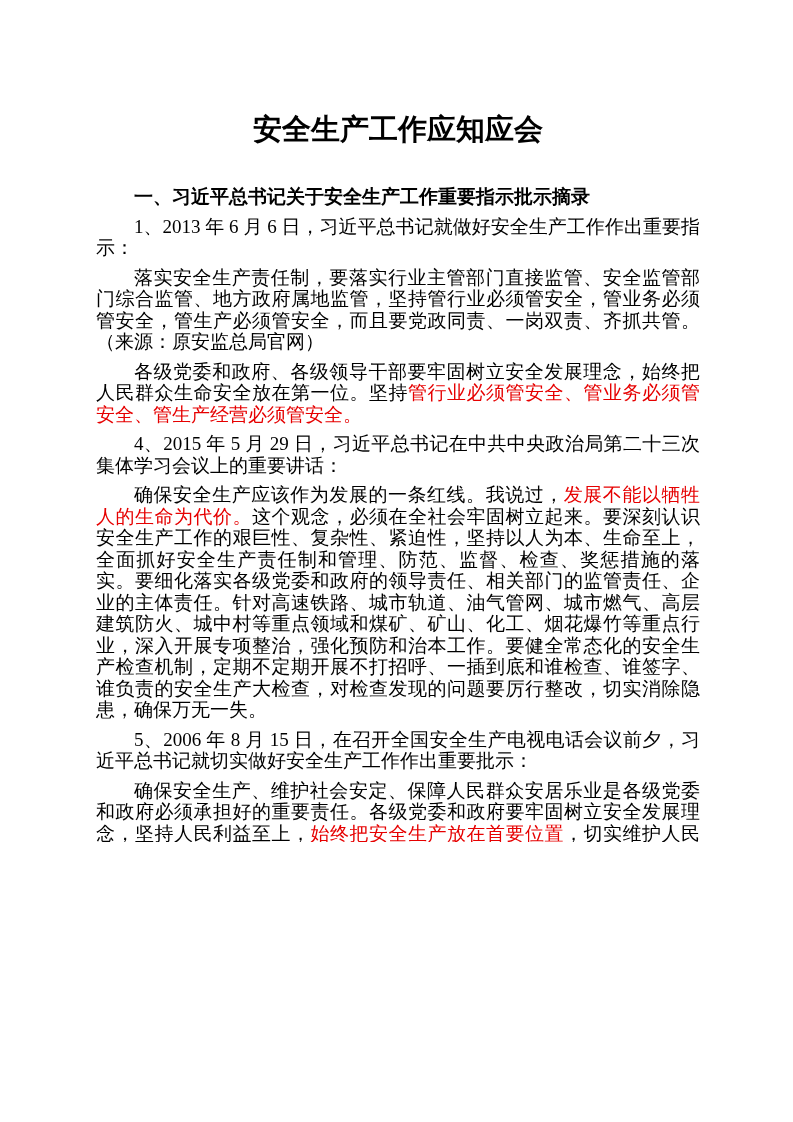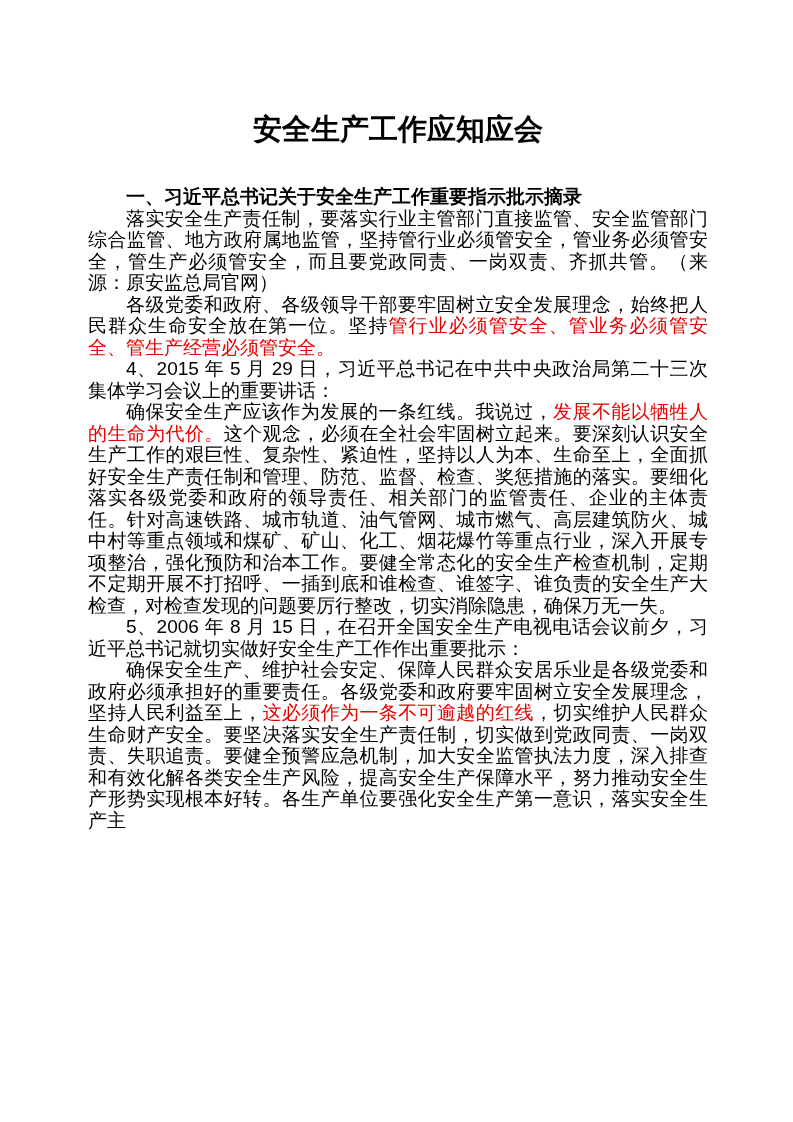--- a/index.html
+++ b/index.html
@@ -27,38 +27,40 @@
   .doc-title {
     margin: 0 0 40px 0;
     font-size: 29px;
     font-weight: bold;
     line-height: 34px;
     text-align: center;
     letter-spacing: 0px;
     color: var(--text-color);
   }
   .doc-body p {
-    margin: 0;
+    margin: 8px;
     padding: 0;
     font-size: 19px;
     line-height: 21.5px;
     text-indent: 2em;
     text-align: justify;
     color: var(--text-color);
+    font-family: Liberation Serif, serif;
   }
   .doc-body p span.em { color: var(--em-color); }
   .doc-body p span.bold { font-weight: bold; }
 </style>
 </head>
 <body>
 
 <div class="page">
   <h1 class="doc-title">安全生产工作应知应会</h1>
   <main class="doc-body">
       <p><span class="bold">一、习近平总书记关于安全生产工作重要指示批示摘录</span></p>
+      <p><span>1、2013 年 6 月 6 日，习近平总书记就做好安全生产工作作出重要指示：</span></p>
       <p><span>落实安全生产责任制，要落实行业主管部门直接监管、安全监管部门综合监管、地方政府属地监管，坚持管行业必须管安全，管业务必须管安全，管生产必须管安全，而且要党政同责、一岗双责、齐抓共管。（来源：原安监总局官网）</span></p>
       <p><span>各级党委和政府、各级领导干部要牢固树立安全发展理念，始终把人民群众生命安全放在第一位。坚持</span><span class="em">管行业必须管安全、管业务必须管安全、管生产经营必须管安全。</span></p>
       <p><span>4、2015 年 5 月 29 日，习近平总书记在中共中央政治局第二十三次集体学习会议上的重要讲话：</span></p>
       <p><span>确保安全生产应该作为发展的一条红线。我说过，</span><span class="em">发展不能以牺牲人的生命为代价。</span><span>这个观念，必须在全社会牢固树立起来。要深刻认识安全生产工作的艰巨性、复杂性、紧迫性，坚持以人为本、生命至上，全面抓好安全生产责任制和管理、防范、监督、检查、奖惩措施的落实。要细化落实各级党委和政府的领导责任、相关部门的监管责任、企业的主体责任。针对高速铁路、城市轨道、油气管网、城市燃气、高层建筑防火、城中村等重点领域和煤矿、矿山、化工、烟花爆竹等重点行业，深入开展专项整治，强化预防和治本工作。要健全常态化的安全生产检查机制，定期不定期开展不打招呼、一插到底和谁检查、谁签字、谁负责的安全生产大检查，对检查发现的问题要厉行整改，切实消除隐患，确保万无一失。</span></p>
       <p><span>5、2006 年 8 月 15 日，在召开全国安全生产电视电话会议前夕，习近平总书记就切实做好安全生产工作作出重要批示：</span></p>
-      <p><span>确保安全生产、维护社会安定、保障人民群众安居乐业是各级党委和政府必须承担好的重要责任。各级党委和政府要牢固树立安全发展理念，坚持人民利益至上，</span><span class="em">这必须作为一条不可逾越的红线</span><span>，切实维护人民群众生命财产安全。要坚决落实安全生产责任制，切实做到党政同责、一岗双责、失职追责。要健全预警应急机制，加大安全监管执法力度，深入排查和有效化解各类安全生产风险，提高安全生产保障水平，努力推动安全生产形势实现根本好转。各生产单位要强化安全生产第一意识，落实安全生产主</span></p>
+      <p><span>确保安全生产、维护社会安定、保障人民群众安居乐业是各级党委和政府必须承担好的重要责任。各级党委和政府要牢固树立安全发展理念，坚持人民利益至上，</span><span class="em">始终把安全生产放在首要位置</span><span>，切实维护人民群众生命财产安全。要坚决落实安全生产责任制，切实做到党政同责、一岗双责、失职追责。要健全预警应急机制，加大安全监管执法力度，深入排查和有效化解各类安全生产风险，提高安全生产保障水平，努力推动安全生产形势实现根本好转。各生产单位要强化安全生产第一意识，落实安全生产主</span></p>
     </main>
 </div>
 
 </body></html>

